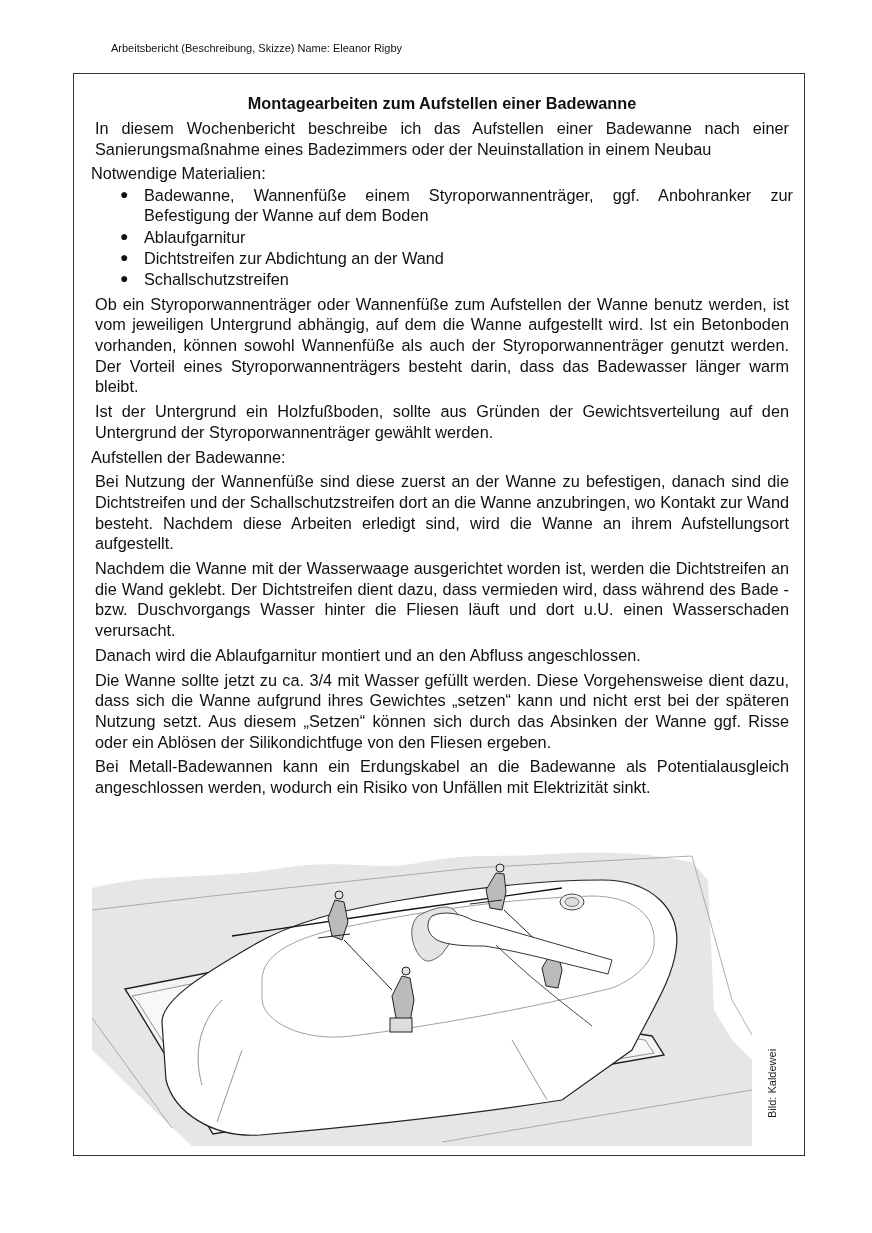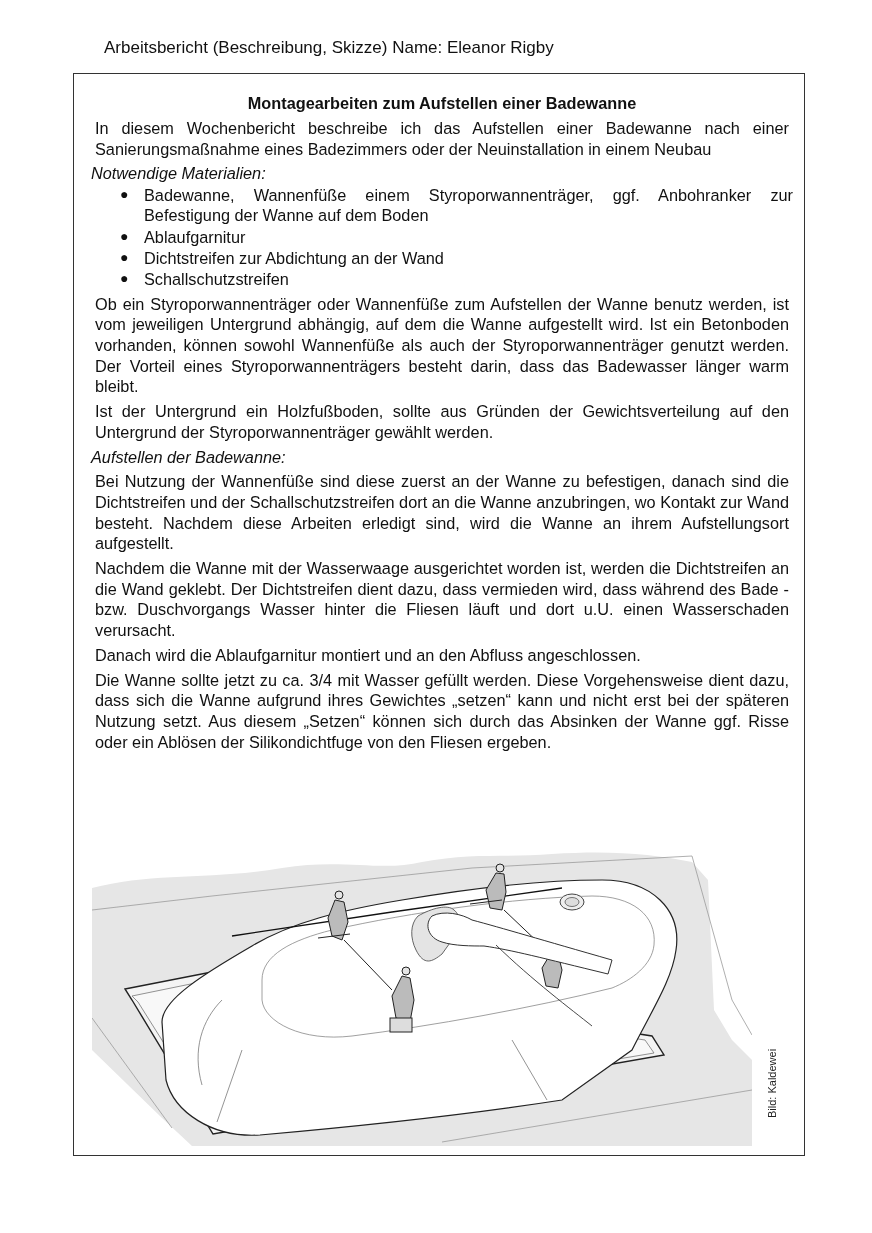--- a/index.html
+++ b/index.html
@@ -10,23 +10,23 @@
     body {
       width: 872px;
       height: 1233px;
       position: relative;
       overflow: hidden;
       font-family: "Liberation Sans", sans-serif;
       color: #111111;
     }
     .page-header {
       position: absolute;
-      left: 104px;
+      left: 111px;
       top: 38px;
-      font-size: 17px;
+      font-size: 11px;
       line-height: 20px;
       white-space: nowrap;
     }
     .report-box {
       position: absolute;
       left: 73px;
       top: 73px;
       width: 732px;
       height: 1083px;
       border: 1px solid #333333;
@@ -47,21 +47,20 @@
       font-size: 16.3px;
       line-height: 21px;
     }
     .para {
       margin: 4px;
       text-align: justify;
       text-align-last: left;
     }
     .plain {
       margin: 0;
-      font-style: italic;
     }
     ul.materials {
       list-style: none;
       margin: 0;
       padding: 0 0 0 36px;
     }
     ul.materials li {
       position: relative;
       padding-left: 17px;
       margin: 0;
@@ -109,20 +108,21 @@
       <li><span class="bullet">●</span><span>Dichtstreifen zur Abdichtung an der Wand</span></li>
       <li><span class="bullet">●</span><span>Schallschutzstreifen</span></li>
     </ul>
     <p class="para">Ob ein Styroporwannenträger oder Wannenfüße zum Aufstellen der Wanne benutz werden, ist vom jeweiligen Untergrund abhängig, auf dem die Wanne aufgestellt wird. Ist ein Betonboden vorhanden, können sowohl Wannenfüße als auch der Styroporwannenträger genutzt werden. Der Vorteil eines Styroporwannenträgers besteht darin, dass das Badewasser länger warm bleibt.</p>
     <p class="para">Ist der Untergrund ein Holzfußboden, sollte aus Gründen der Gewichtsverteilung auf den Untergrund der Styroporwannenträger gewählt werden.</p>
     <p class="plain">Aufstellen der Badewanne:</p>
     <p class="para">Bei Nutzung der Wannenfüße sind diese zuerst an der Wanne zu befestigen, danach sind die Dichtstreifen und der Schallschutzstreifen dort an die Wanne anzubringen, wo Kontakt zur Wand besteht. Nachdem diese Arbeiten erledigt sind, wird die Wanne an ihrem Aufstellungsort aufgestellt.</p>
     <p class="para">Nachdem die Wanne mit der Wasserwaage ausgerichtet worden ist, werden die Dichtstreifen an die Wand geklebt. Der Dichtstreifen dient dazu, dass vermieden wird, dass während des Bade - bzw. Duschvorgangs Wasser hinter die Fliesen läuft und dort u.U. einen Wasserschaden verursacht.</p>
     <p class="para">Danach wird die Ablaufgarnitur montiert und an den Abfluss angeschlossen.</p>
     <p class="para">Die Wanne sollte jetzt zu ca. 3/4 mit Wasser gefüllt werden. Diese Vorgehensweise dient dazu, dass sich die Wanne aufgrund ihres Gewichtes „setzen“ kann und nicht erst bei der späteren Nutzung setzt. Aus diesem „Setzen“ können sich durch das Absinken der Wanne ggf. Risse oder ein Ablösen der Silikondichtfuge von den Fliesen ergeben.</p>
+    <p class="para">Bei Metall-Badewannen kann ein Erdungskabel an die Badewanne als Potentialausgleich angeschlossen werden, wodurch ein Risiko von Unfällen mit Elektrizität sinkt.</p>
   </div>
 
   <svg class="illustration" viewBox="0 0 660 296" xmlns="http://www.w3.org/2000/svg">
 
     <path d="M0,38 C60,22 120,30 190,18 C250,8 290,22 330,12 C380,2 420,8 460,4 C520,0 560,4 600,12 L616,30 L622,160 L640,190 L660,210 L660,296 L100,296 L70,268 L0,200 Z" fill="#e6e6e6" stroke="none"></path>
     <path d="M0,60 L120,46 L380,18 L600,6" fill="none" stroke="#9a9a9a" stroke-width="0.8"></path>
     <path d="M600,6 L640,150 L660,185" fill="none" stroke="#9a9a9a" stroke-width="0.8"></path>
     <path d="M0,168 L80,278 M350,292 L660,240" fill="none" stroke="#9a9a9a" stroke-width="0.8"></path>
 
     <path d="M33,139 L130,120 L560,186 L572,205 L121,284 L40,150 Z" fill="#f4f4f4" stroke="#222" stroke-width="1.4"></path>

